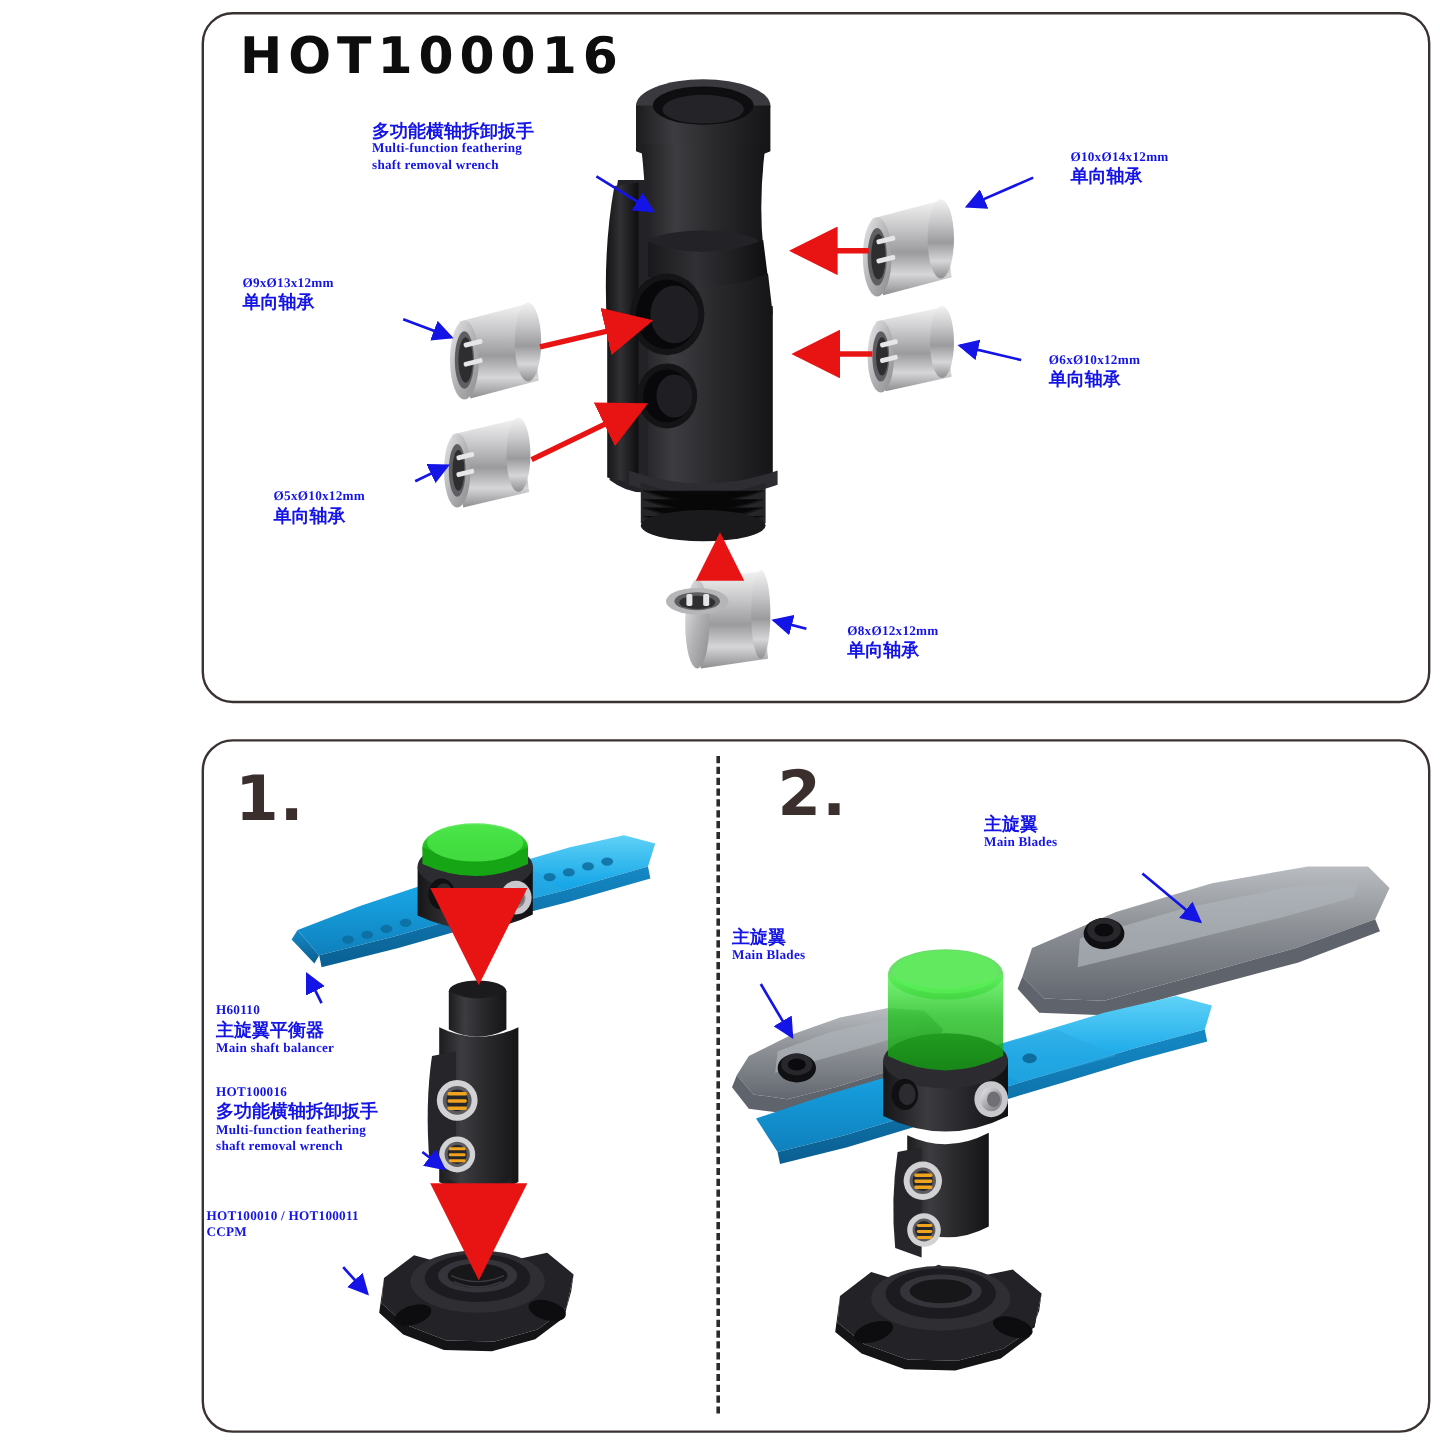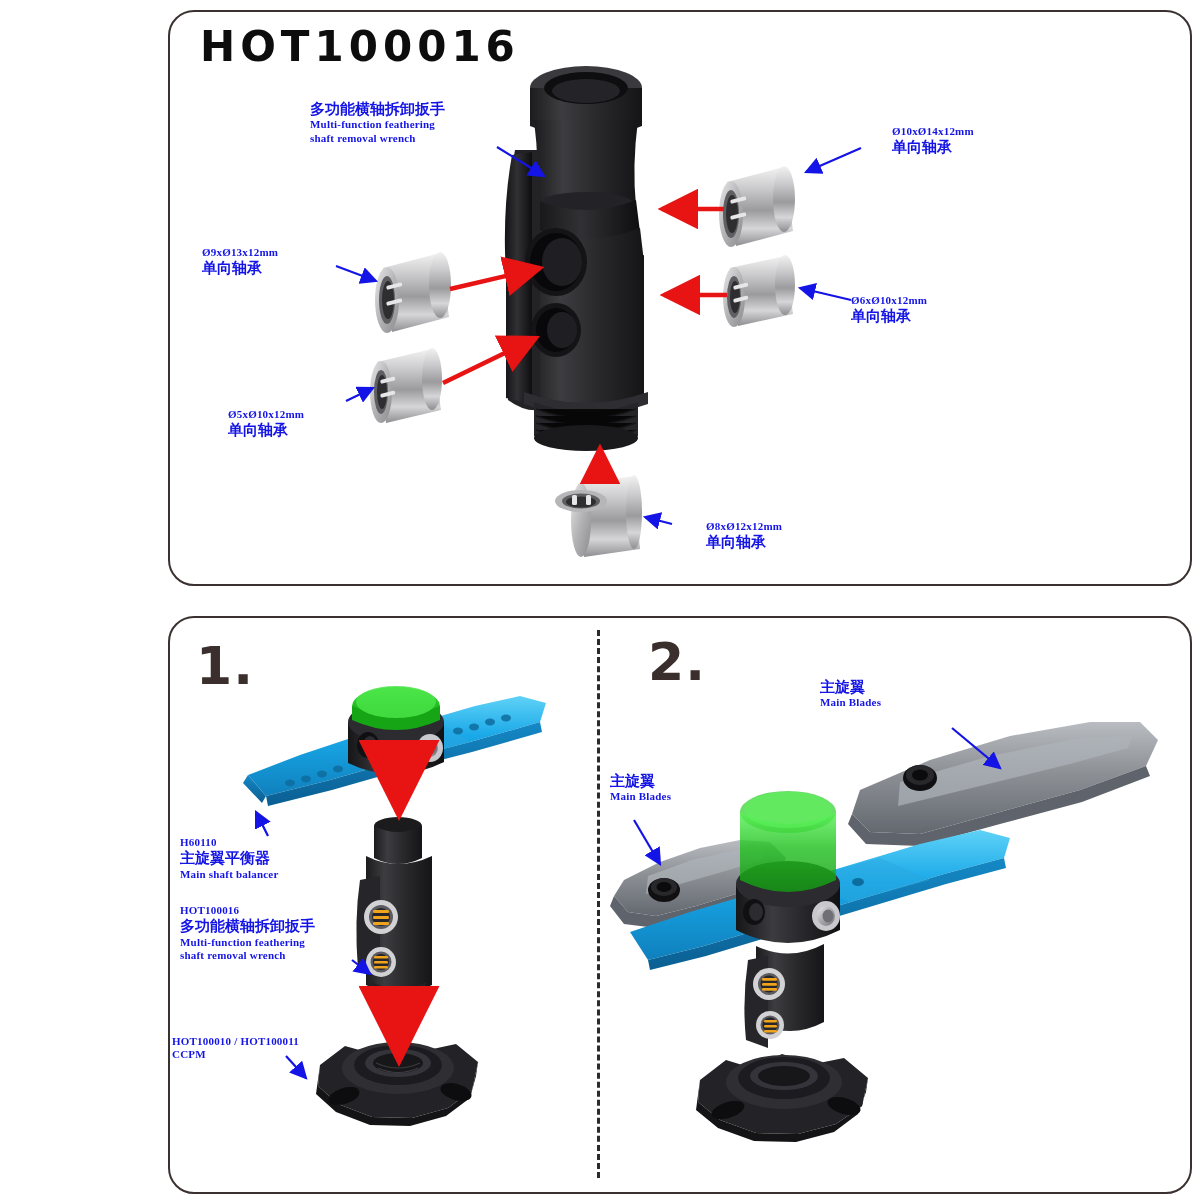--- a/index.html
+++ b/index.html
@@ -376,26 +376,26 @@
     <div class="cn">多功能横轴拆卸扳手</div>
     <div class="en">Multi-function feathering</div>
     <div class="en">shaft removal wrench</div>
   </div>
 
   <div class="lbl ctr" style="left:892px;top:125px;">
     <div class="en">Ø10xØ14x12mm</div>
     <div class="cn">单向轴承</div>
   </div>
 
-  <div class="lbl ctr" style="left:851px;top:294px;">
+  <div class="lbl ctr" style="left:874px;top:294px;">
     <div class="en">Ø6xØ10x12mm</div>
     <div class="cn">单向轴承</div>
   </div>
 
-  <div class="lbl ctr" style="left:202px;top:246px;">
+  <div class="lbl ctr" style="left:202px;top:230px;">
     <div class="en">Ø9xØ13x12mm</div>
     <div class="cn">单向轴承</div>
   </div>
 
   <div class="lbl ctr" style="left:212px;top:408px;margin-left:16px;">
     <div class="en">Ø5xØ10x12mm</div>
     <div class="cn">单向轴承</div>
   </div>
 
   <div class="lbl ctr" style="left:706px;top:520px;">
@@ -409,21 +409,21 @@
     <div class="en">Main shaft balancer</div>
   </div>
 
   <div class="lbl ctr" style="left:180px;top:904px;width:170px;">
     <div class="en">HOT100016</div>
     <div class="cn">多功能横轴拆卸扳手</div>
     <div class="en">Multi-function feathering</div>
     <div class="en">shaft removal wrench</div>
   </div>
 
-  <div class="lbl ctr" style="left:172px;top:1008px;width:182px;margin-top:27px;">
+  <div class="lbl ctr" style="left:172px;top:1008px;width:182px;">
     <div class="en">HOT100010 / HOT100011</div>
     <div class="en">CCPM</div>
   </div>
 
   <div class="lbl ctr" style="left:820px;top:678px;">
     <div class="cn">主旋翼</div>
     <div class="en">Main Blades</div>
   </div>
 
   <div class="lbl ctr" style="left:610px;top:772px;">

